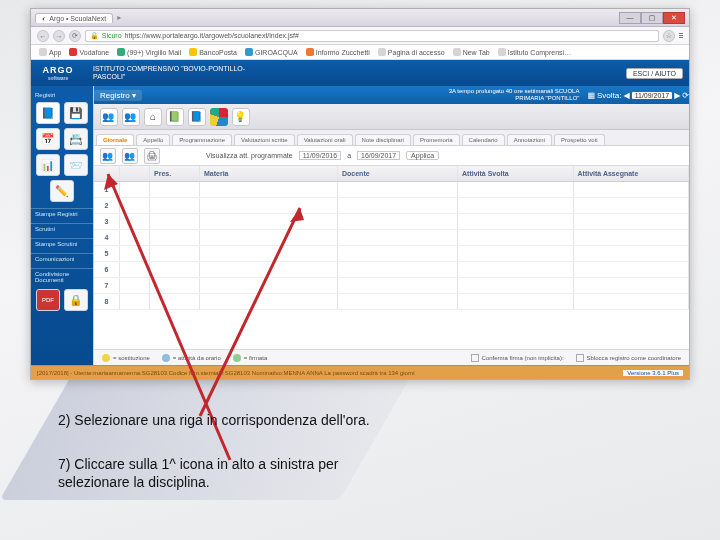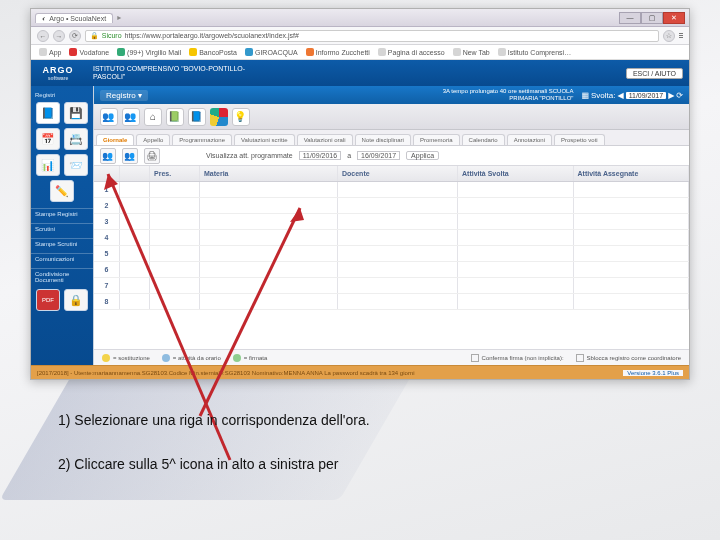--- a/index.html
+++ b/index.html
@@ -32,21 +32,21 @@
   
   .app-body{display:flex;height:calc(100% - 18px - 18px - 15px - 26px - 14px)}
   .sidebar{width:62px;background:linear-gradient(#0d5ba8,#074a8f);padding:4px 0;display:flex;flex-direction:column;align-items:center}
   .side-sec-lbl{color:#cfe3f7;font-size:6px;align-self:flex-start;padding:2px 4px}
   .side-row{display:flex;gap:4px;margin:2px 0}
   .side-ico{width:24px;height:22px;background:#f6f6f6;border:1px solid #c8d6e8;border-radius:3px;display:flex;align-items:center;justify-content:center;font-size:11px}
   .side-ico.blue{background:#fff}
   .side-sec{width:100%;border-top:1px solid rgba(255,255,255,.25);margin-top:4px;padding:2px 4px;color:#cfe3f7;font-size:6px}
   
   .center{flex:1;background:#f7f7f9;border-left:1px solid #c7d2df;display:flex;flex-direction:column}
-  .reg-hdr{height:18px;background:linear-gradient(#1877c9,#0f5fa6);display:flex;align-items:center;padding:0 6px;color:#fff;font-size:8px;gap:2px}
+  .reg-hdr{height:18px;background:linear-gradient(#1877c9,#0f5fa6);display:flex;align-items:center;padding:0 0;color:#fff;font-size:8px;gap:2px}
   .reg-hdr .dd{background:rgba(255,255,255,.15);border-radius:2px;padding:1px 6px}
   .reg-hdr .class-info{margin-left:auto;font-size:6px;text-align:right;line-height:1.1}
   .reg-hdr .date-ctrl{display:flex;align-items:center;gap:2px;margin-left:6px}
   .reg-hdr .date-box{background:#fff;color:#333;padding:0 3px;font-size:7px;border-radius:1px}
   .toolbar{height:26px;background:linear-gradient(#ededf0,#deddE3);border-bottom:1px solid #c6c6cc;display:flex;align-items:center;padding:0 6px;gap:4px}
   .tb-ico{width:18px;height:18px;border-radius:3px;display:flex;align-items:center;justify-content:center;font-size:10px;background:#fff;border:1px solid #c7c7cc}
   .tb-ico.people{color:#2a7a2a}
   .tb-ico.pie{background:conic-gradient(#d23 0 25%,#28c 0 55%,#ec3 0 80%,#2a8 0);border:none}
   .tb-ico.bulb{color:#e8b923}
   .tabs{height:16px;background:#f0eff3;border-bottom:1px solid #d0d0d6;display:flex;align-items:flex-end;font-size:6px;color:#666}
@@ -355,16 +355,17 @@
   </div>
 </div>
 
 <svg class="arrow" style="left:0;top:0" width="720" height="540">
   <line class="arrow-line" x1="200" y1="416" x2="300" y2="208"></line>
   <polygon class="arrow-head" points="300,208 290,222 304,220"></polygon>
   <line class="arrow-line" x1="230" y1="460" x2="108" y2="174"></line>
   <polygon class="arrow-head" points="108,174 104,190 118,184"></polygon>
 </svg>
 
-<div class="instr instr1">1)  Selezionare una riga in corrispondenza dell'ora.</div>
+<div class="instr instr1">2)  Selezionare una riga in corrispondenza dell'ora.</div>
 <div class="instr instr2">
-  <div>2) Cliccare sulla 5^ icona in alto a sinistra per</div>
+  <div>7) Cliccare sulla 1^ icona in alto a sinistra per</div>
+  <div>selezionare la disciplina.</div>
 </div>
 
 </body></html>

